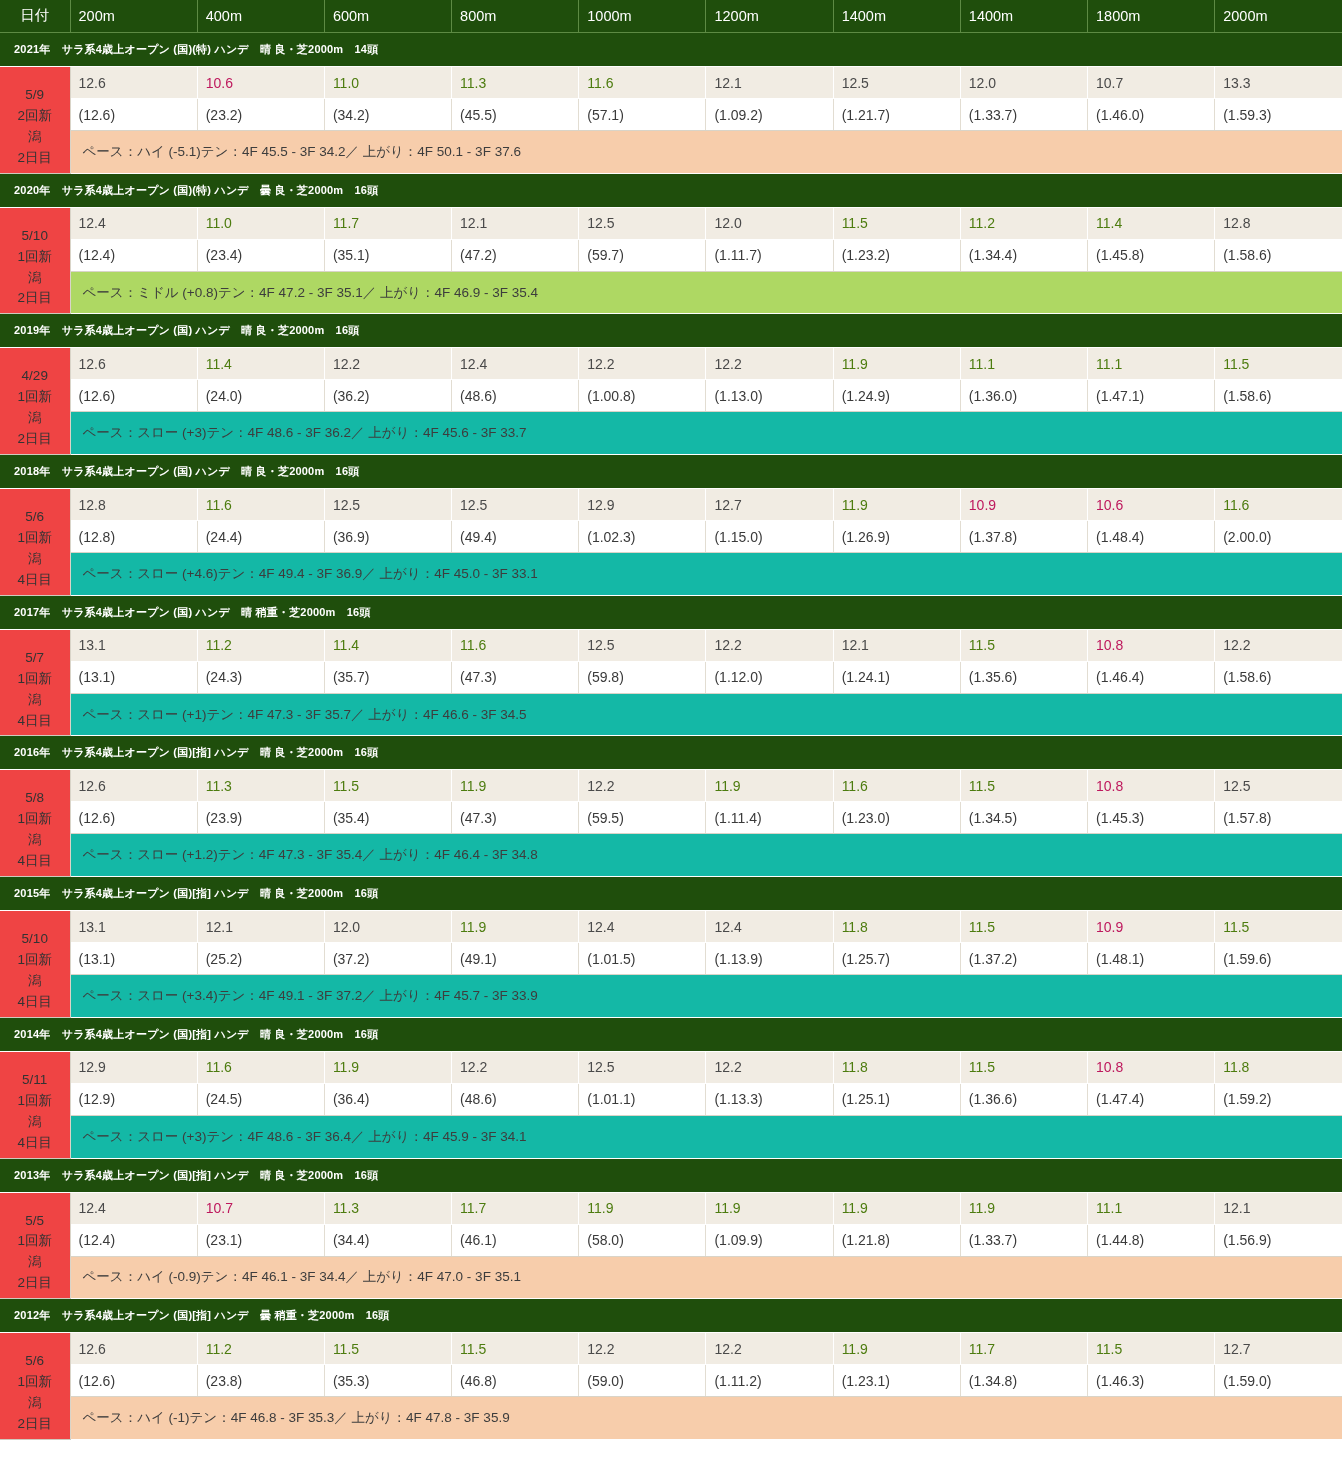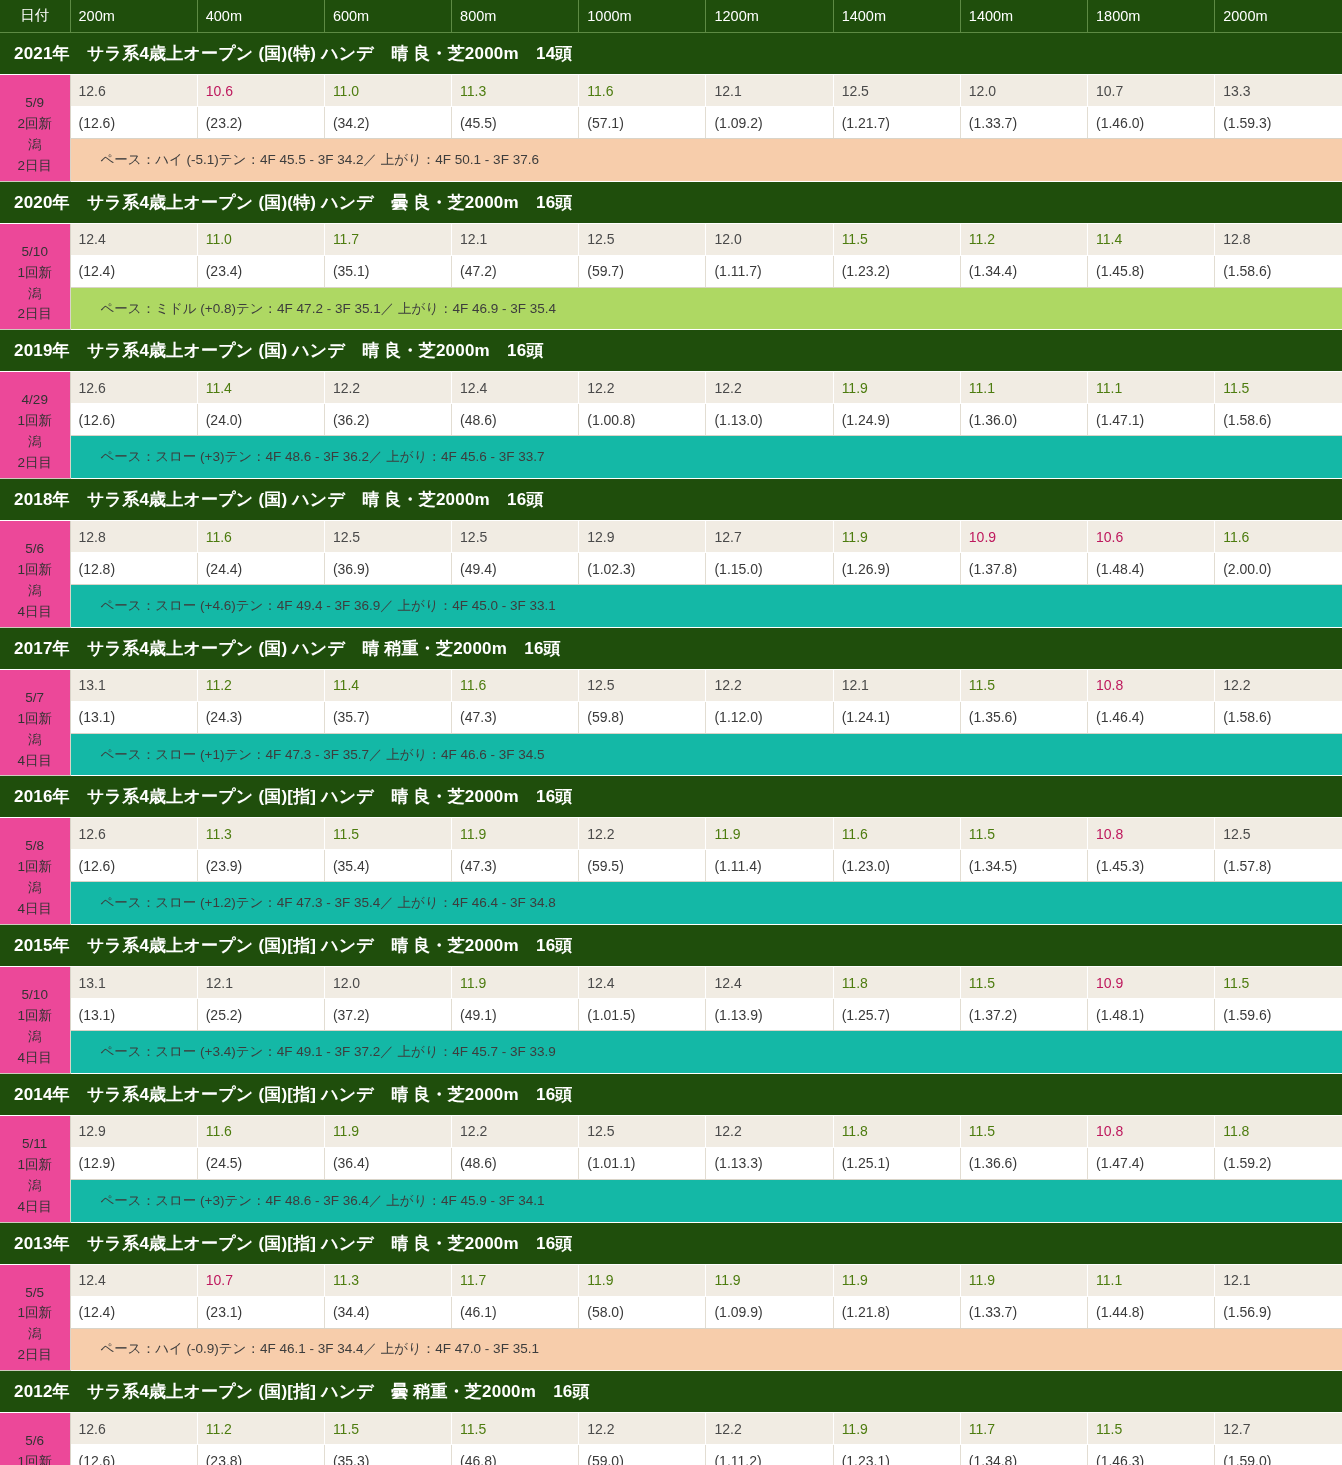--- a/index.html
+++ b/index.html
@@ -37,31 +37,31 @@
     text-align: center;
     padding-left: 0;
     padding-right: 0;
   }
   .hdr-row th:last-child { border-right: none; }
 
   
   .race-title-cell {
     background: #1f4e0c;
     color: #ffffff;
-    font-size: 17px;
+    font-size: 11px;
     font-weight: bold;
     padding: 9px 10px 9px 14px;
     letter-spacing: 0.2px;
     border-bottom: 1px solid #ffffff;
     border-top: 1px solid #ffffff;
   }
 
   
   .date-cell {
-    background: #ec4899;
+    background: #ef4444;
     text-align: center;
     font-size: 13.5px;
     color: #333333;
     line-height: 1.55;
     vertical-align: middle;
     border-right: 1px solid #d9d4c8;
     border-bottom: 1px solid #cfcabe;
     padding: 18px 2px 4px 2px;
   }
   .date-cell .d-line { display: block; white-space: nowrap; }
@@ -89,21 +89,21 @@
     border-bottom: 1px solid #d9d4c8;
     white-space: nowrap;
     height: 21px;
   }
   td.cum:last-child { border-right: none; }
 
   
   .pace-cell {
     font-size: 13.5px;
     color: #3d3d3d;
-    padding: 8px 10px 8px 30px;
+    padding: 8px 10px 8px 12px;
     border-bottom: 1px solid #ffffff;
     white-space: nowrap;
   }
   .pace-high   { background: #f7cdab; }
   .pace-middle { background: #aed863; }
   .pace-slow   { background: #14b8a6; }
 </style>
 </head>
 <body>
 

